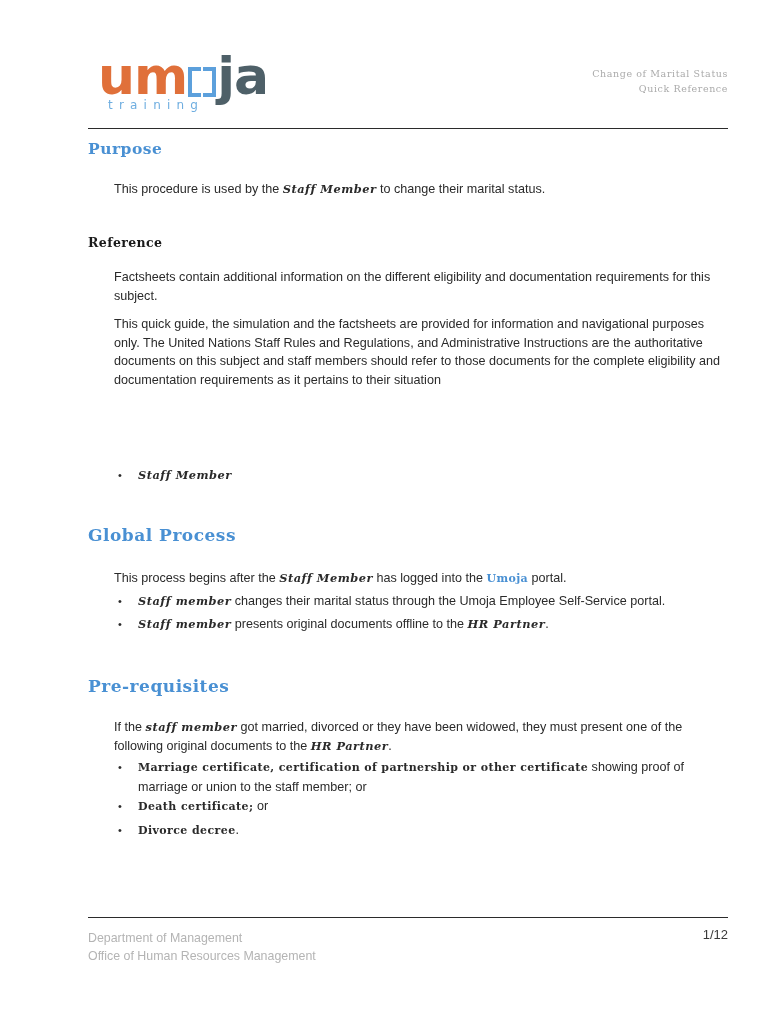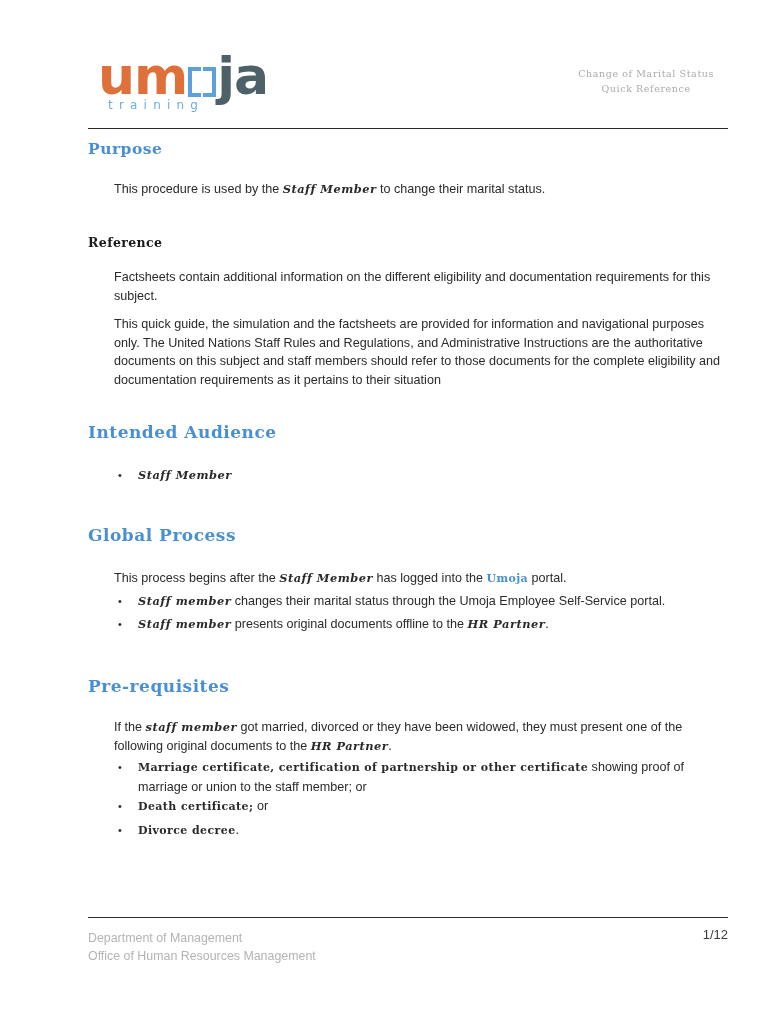--- a/index.html
+++ b/index.html
@@ -72,23 +72,23 @@
     left: 10px;
     top: 50px;
     font-family: "DejaVu Sans", sans-serif;
     font-size: 12px;
     letter-spacing: 6.2px;
     color: #6FAEE0;
     font-weight: 400;
   }
   .header-right {
     position: absolute;
-    right: 14px;
+    right: 0;
     top: 22px;
-    text-align: center;
+    text-align: right;
     font-family: "DejaVu Serif", serif;
     font-size: 9.5px;
     letter-spacing: 0.6px;
     color: #ABABAB;
     line-height: 15px;
   }
 
   
   .rule-top {
     position: absolute;
@@ -233,21 +233,20 @@
 
   <div class="rule-top"></div>
 
   <div class="h-blue lg" style="top:139px">Purpose</div>
   <div class="para" style="top:180px; width:600px;"><span>This procedure is used by the </span><span class="role">Staff Member</span><span> to change their marital status.</span></div>
 
   <div class="h-black" style="top:235px">Reference</div>
   <div class="para" style="top:268px; width:616px;">Factsheets contain additional information on the different eligibility and documentation requirements for this subject.</div>
   <div class="para" style="top:315px; width:616px;">This quick guide, the simulation and the factsheets are provided for information and navigational purposes only. The United Nations Staff Rules and Regulations, and Administrative Instructions are the authoritative documents on this subject and staff members should refer to those documents for the complete eligibility and documentation requirements as it pertains to their situation</div>
 
-  <div class="h-blue xl" style="top:422px">Intended Audience</div>
   <div class="bullet-row" style="top:466px; width:500px;">
     <span class="bul">•</span>
     <span class="btxt"><span class="role">Staff Member</span></span>
   </div>
 
   <div class="h-blue xl" style="top:525px">Global Process</div>
   <div class="para" style="top:569px; width:600px;"><span>This process begins after the </span><span class="role">Staff Member</span><span> has logged into the </span><a href="#" class="link-umoja">Umoja</a><span> portal.</span></div>
 
   <div class="bullet-row" style="top:592px; width:620px;">
     <span class="bul">•</span>

